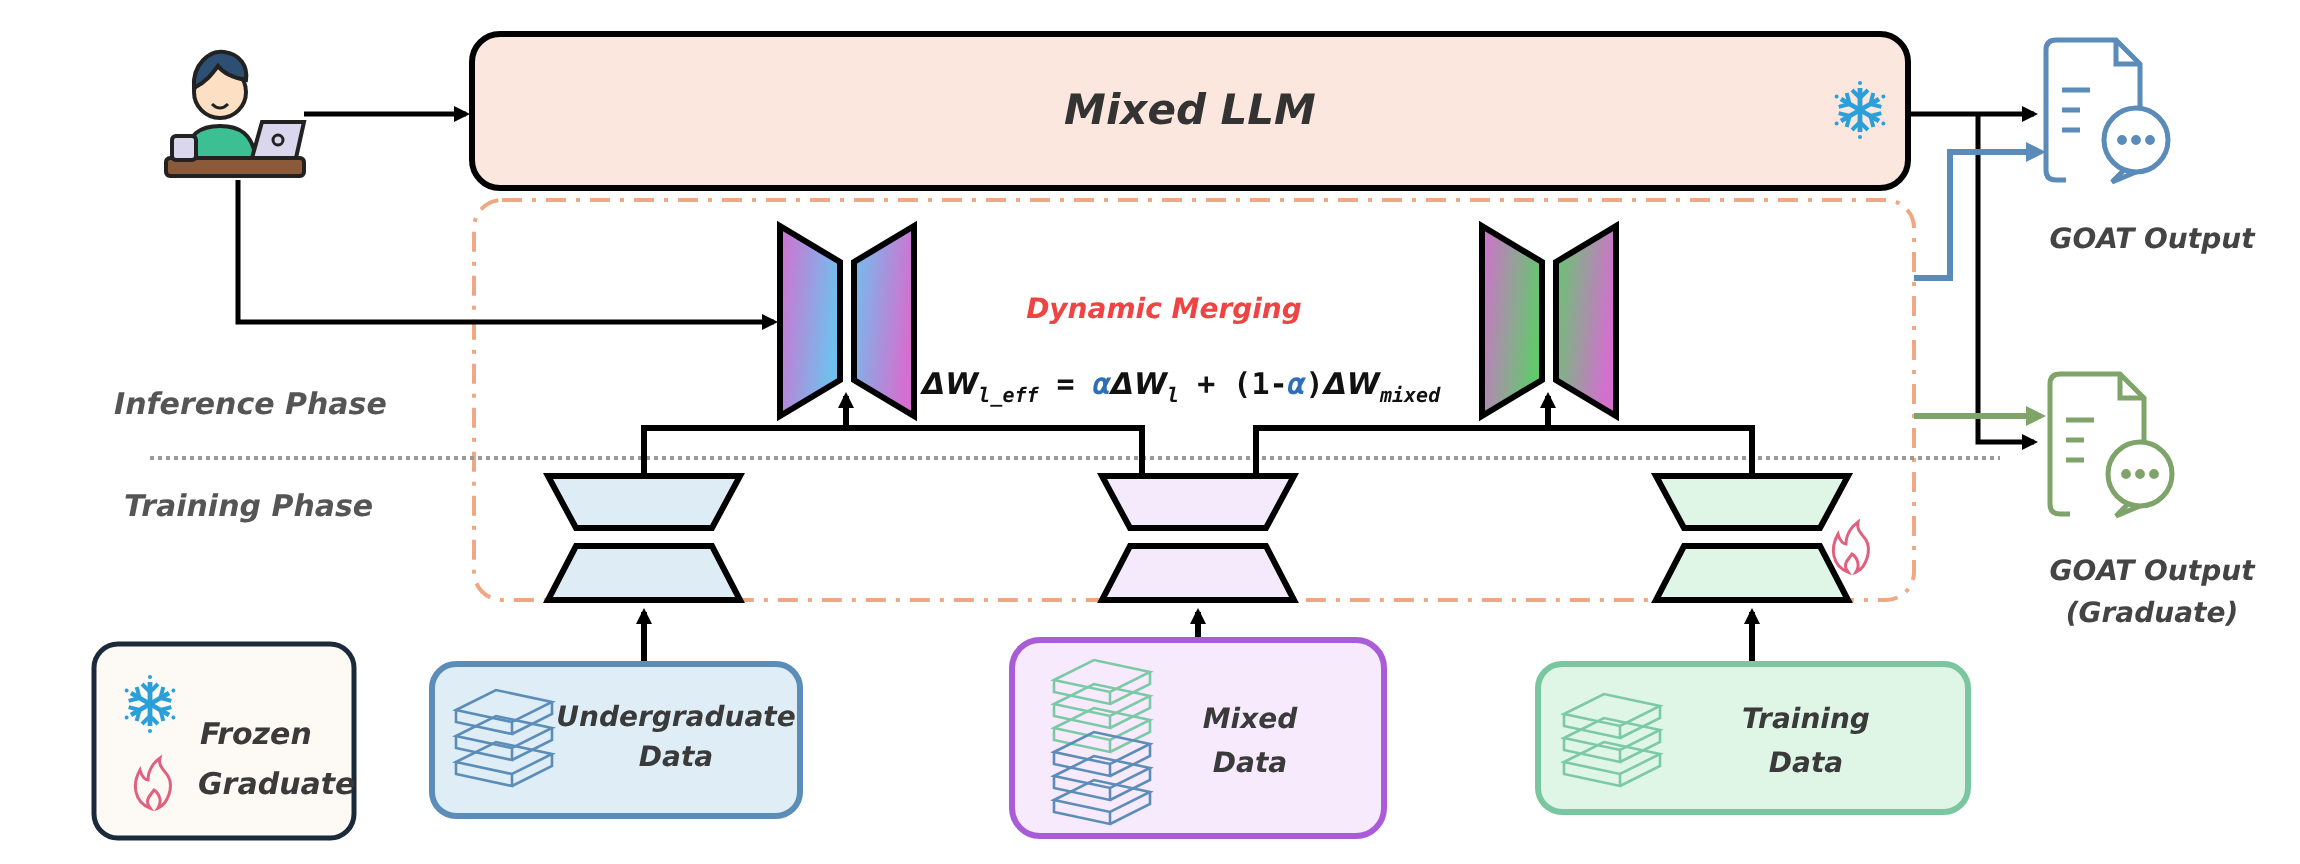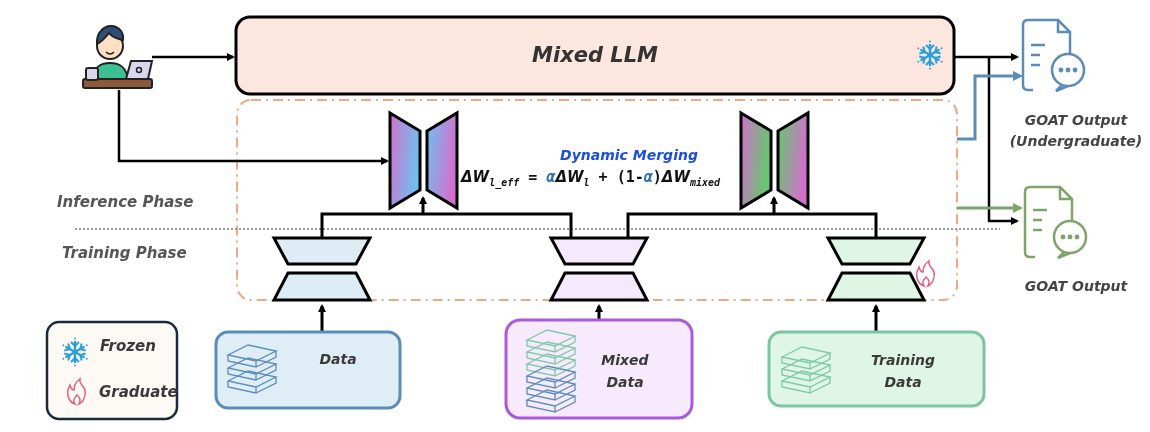--- a/index.html
+++ b/index.html
@@ -228,38 +228,39 @@
     <circle cx="1070" cy="237" r="1.2" fill="#7fa46a"></circle>
     <circle cx="1077" cy="237" r="1.2" fill="#7fa46a"></circle>
   </g>
 </svg>
 
 <div class="lbl center" style="left:595px; top:43px; font-size:21px; color:#333;">Mixed LLM</div>
 
 <div class="lbl" style="left:57px; top:193px; font-size:15px; color:#555;">Inference Phase</div>
 <div class="lbl" style="left:62px; top:244px; font-size:15px; color:#555;text-align:center;">Training Phase</div>
 
-<div class="lbl center" style="left:582px; top:147px; font-size:14px; color:#1d4ed8;margin-left:47px;">Dynamic Merging</div>
-
-<div class="formula" style="left:461px; top:168px;">
+<div class="lbl center" style="left:582px; top:147px; font-size:14px; color:#ef4444;">Dynamic Merging</div>
+
+<div class="formula" style="left:461px; top:183px;">
   <span class="sym">ΔW</span><sub>l_eff</sub><span style="white-space:pre"> = </span><span class="alpha">α</span><span class="sym">ΔW</span><sub>l</sub><span style="white-space:pre"> + (1-</span><span class="alpha">α</span><span>)</span><span class="sym">ΔW</span><sub>mixed</sub>
 </div>
 
 <div class="lbl center" style="left:1076px; top:110px; font-size:14px; color:#444; line-height:21px;">
   <div>GOAT Output</div>
-  <div>(Undergraduate)</div>
 </div>
 <div class="lbl center" style="left:1076px; top:276px; font-size:14px; color:#444; line-height:21px;">
   <div>GOAT Output</div>
-</div>
-
-<div class="lbl" style="left:100px; top:337px; font-size:15px;">Frozen</div>
+  <div>(Graduate)</div>
+</div>
+
+<div class="lbl" style="left:100px; top:358px; font-size:15px;">Frozen</div>
 <div class="lbl" style="left:99px; top:383px; font-size:15px;">Graduate</div>
 
 <div class="lbl center" style="left:338px; top:349px; font-size:14px; line-height:20px;">
+  <div>Undergraduate</div>
   <div>Data</div>
 </div>
 <div class="lbl center" style="left:625px; top:349px; font-size:14px; line-height:22px;">
   <div>Mixed</div>
   <div>Data</div>
 </div>
 <div class="lbl center" style="left:903px; top:349px; font-size:14px; line-height:22px;">
   <div>Training</div>
   <div>Data</div>
 </div>

